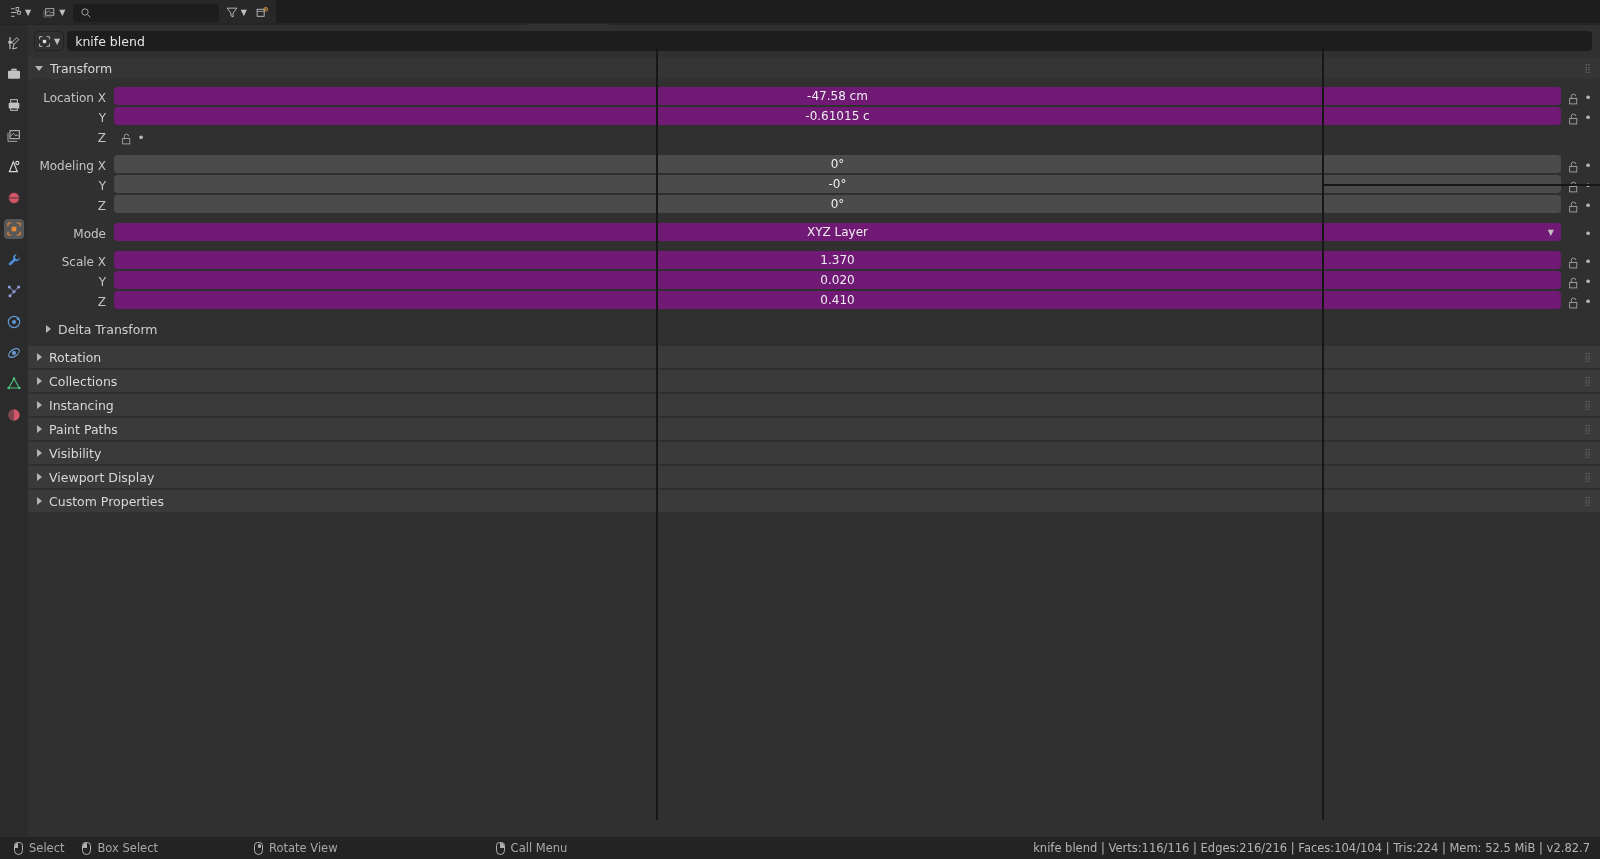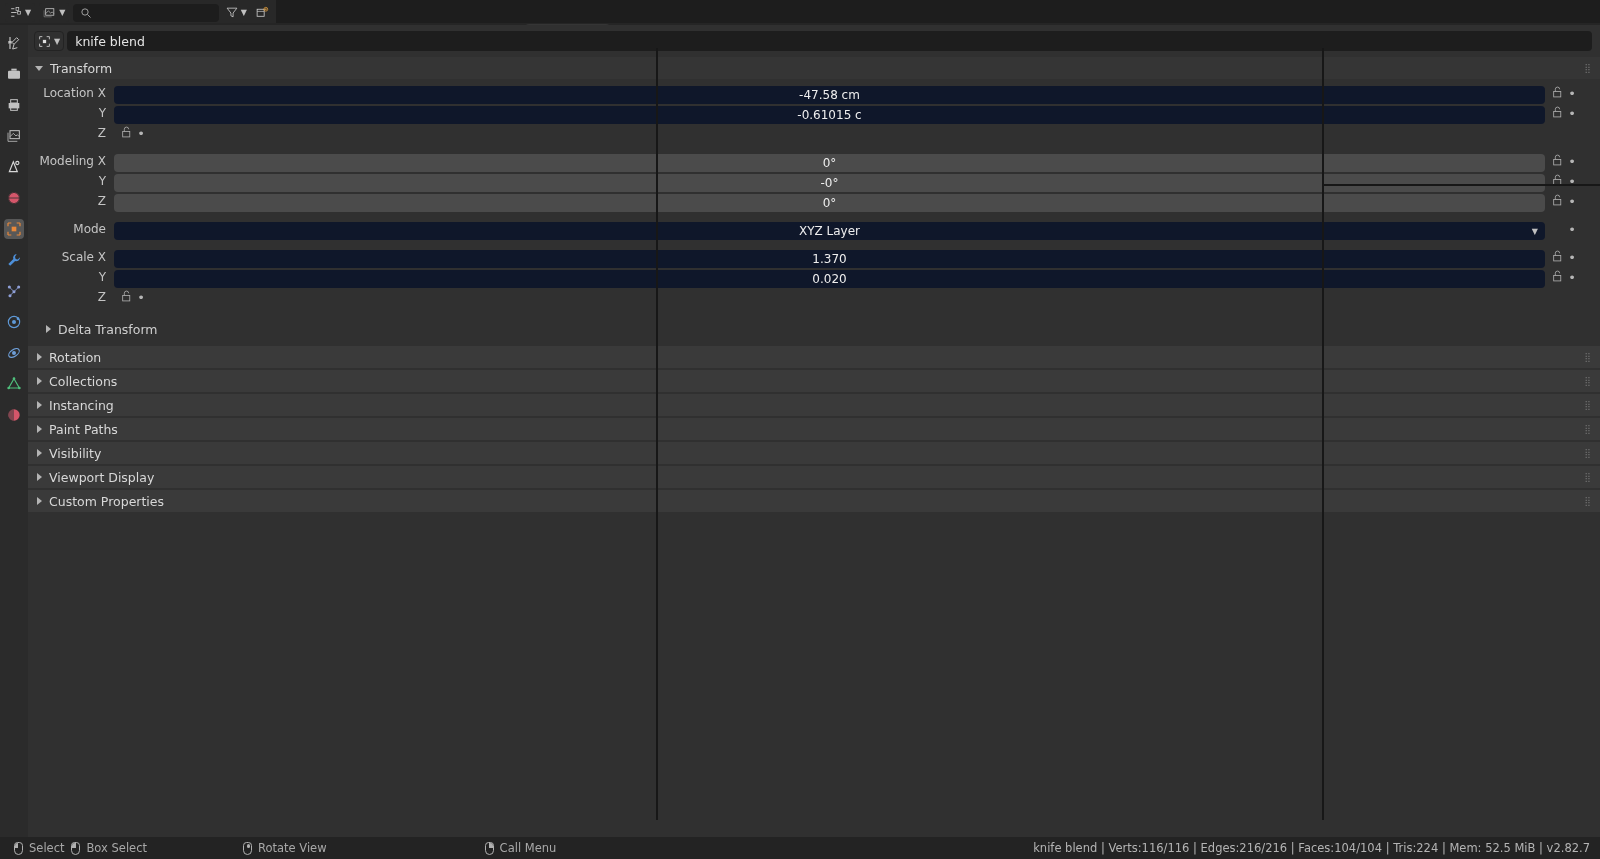--- a/index.html
+++ b/index.html
@@ -175,23 +175,23 @@
       border:1px solid #232323;border-radius:4px;}
   .obj-name-field{ flex:1;height:20px;background:#1d1d1d;border-radius:4px;display:flex;align-items:center;
       padding-left:8px;font-size:12.5px;color:#e4e4e4;}
   .panel-head{ display:flex;align-items:center; gap:7px; height:22px; padding-left:7px; font-size:12.5px;
       color:#d8d8d8; background:#353535; margin:0 0 3px 0;}
   .panel-head .dots{ margin-left:auto; margin-right:8px; color:#6a6a6a; font-size:9px; letter-spacing:1px;}
   .sub-head{ display:flex;align-items:center; gap:7px; height:22px; padding-left:18px; font-size:12.5px;
       color:#cfcfcf;}
   .tri{ width:0;height:0;border-left:5px solid #b4b4b4;border-top:4px solid transparent;border-bottom:4px solid transparent;}
   .tri.down{ border-left:4px solid transparent;border-right:4px solid transparent;border-top:5px solid #b4b4b4;border-bottom:none;}
-  .xf-row{ display:flex; align-items:flex-start; height:19px; margin-bottom:1px; padding-right:22px;}
+  .xf-row{ display:flex; align-items:flex-end; height:19px; margin-bottom:1px; padding-right:6px;}
   .xf-lbl{ flex:0 0 86px; text-align:right; padding-right:8px; font-size:12px; color:#c4c4c4;}
-  .xf-val{ flex:1; height:18px; background:#0f172a; border-radius:4px; display:flex;align-items:center;
+  .xf-val{ flex:1; height:18px; background:#701a75; border-radius:4px; display:flex;align-items:center;
            justify-content:center; font-size:12px; color:#eee; position:relative;}
   .xf-val.dark{ background:#4b4b4b; }
   .xf-lock{ width:18px; display:flex;align-items:center;justify-content:center; margin-left:3px;}
   .xf-dot{ width:12px; display:flex;align-items:center;justify-content:center;color:#b5b5b5;font-size:13px;}
   .xf-gap{ height:8px; }
 
   
   .statusbar{
     position:absolute; left:0; bottom:0; width:1600px; height:22px; background:#232323;
     display:flex; align-items:center; font-size:11.5px; color:#a8a8a8;
@@ -1407,20 +1407,21 @@
           <div class="xf-lock">
             <svg width="11" height="12" viewBox="0 0 20 22">
               <rect x="3" y="10" width="13" height="10" fill="none" stroke="#b0b0b0" stroke-width="1.5"></rect>
               <path d="M6 10 V6 a4 4 0 0 1 8 0" fill="none" stroke="#b0b0b0" stroke-width="1.5"></path>
             </svg>
           </div>
           <div class="xf-dot">•</div>
         </div>
         <div class="xf-row">
           <div class="xf-lbl">Z</div>
+          <div class="xf-val">0.410</div>
           <div class="xf-lock">
             <svg width="11" height="12" viewBox="0 0 20 22">
               <rect x="3" y="10" width="13" height="10" fill="none" stroke="#b0b0b0" stroke-width="1.5"></rect>
               <path d="M6 10 V6 a4 4 0 0 1 8 0" fill="none" stroke="#b0b0b0" stroke-width="1.5"></path>
             </svg>
           </div>
           <div class="xf-dot">•</div>
         </div>
       </div>
 
@@ -1473,21 +1474,21 @@
   <div class="divider-v" style="left:1322px;top:48px;height:772px;"></div>
   <div class="divider-h" style="left:1324px;top:184px;width:276px;"></div>
 
   <div class="statusbar">
     <div class="sb-item" style="margin-left:14px;">
       <span class="mouse">
           <i></i>
         </span>
       <span>Select</span>
     </div>
-    <div class="sb-item" style="margin-left:7px;">
+    <div class="sb-item" style="margin-left:18px;">
       <span class="mouse">
           <i></i>
         </span>
       <span>Box Select</span>
     </div>
     <div class="sb-item" style="margin-left:96px;">
       <span class="mouse m">
           <i></i>
         </span>
       <span>Rotate View</span>

